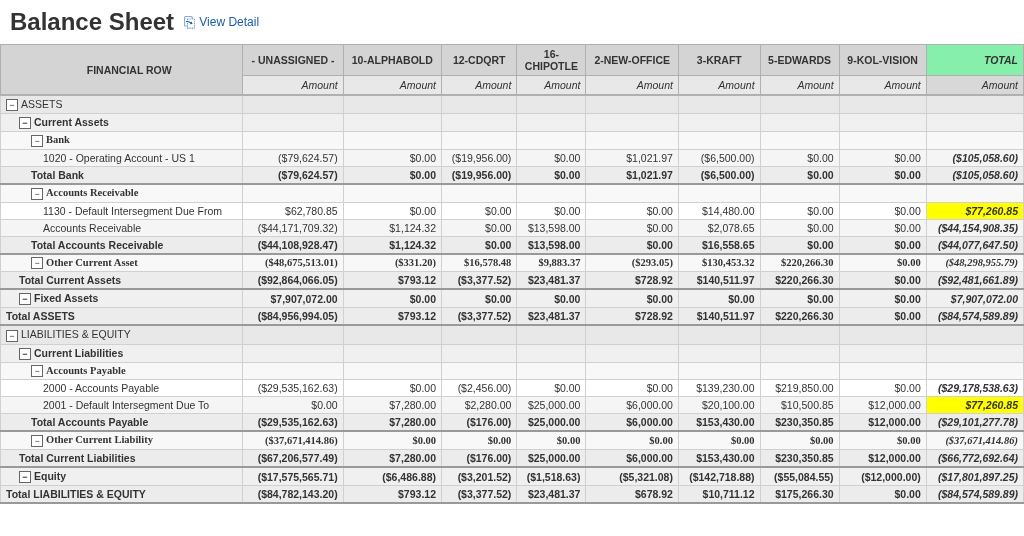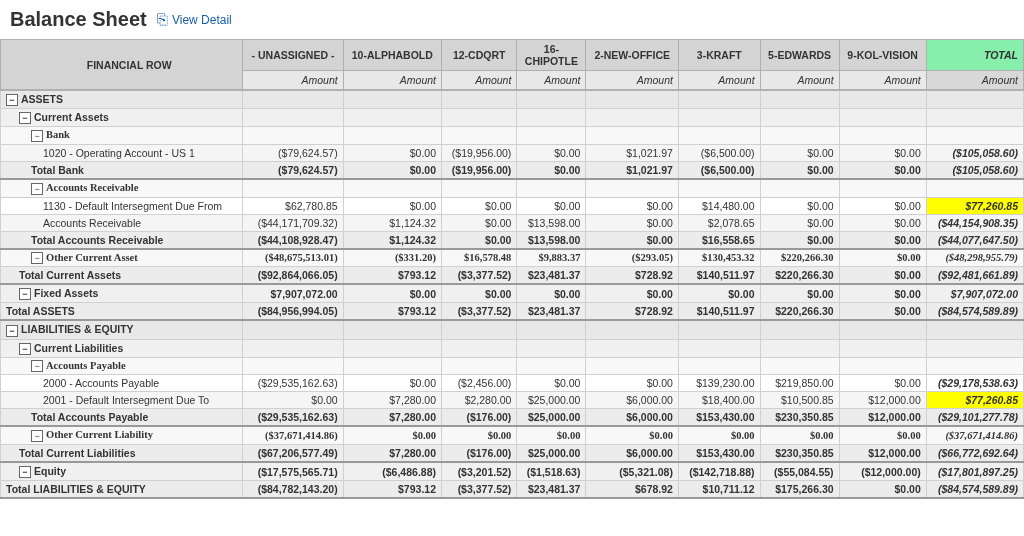--- a/index.html
+++ b/index.html
@@ -1,19 +1,19 @@
 <!DOCTYPE html>
 <html><head>
   <meta charset="utf-8">
   <style>
     * { box-sizing: border-box; margin: 0; padding: 0; }
     body { font-family: Arial, sans-serif; font-size: 11px; background: #fff; color: #333; }
     
     .header { display: flex; align-items: center; padding: 8px 10px; background: #fff; }
-    .header h1 { font-size: 20px; font-weight: bold; color: #333; margin-right: 10px; }
+    .header h1 { font-size: 24px; font-weight: bold; color: #333; margin-right: 10px; }
     .view-detail { display: flex; align-items: center; color: #1a5fa8; text-decoration: none; font-size: 12px; cursor: pointer; }
     .view-detail-icon { margin-right: 4px; font-size: 14px; }
     
     .table-container { overflow-x: auto; }
     
     table { width: 100%; border-collapse: collapse; font-size: 10.5px; }
     
     thead th {
       background: #d4d4d4;
       border: 1px solid #b0b0b0;
@@ -58,21 +58,21 @@
     }
     tbody td.col-label {
       text-align: left;
       background: #fff;
     }
     tbody tr:nth-child(even) td { background: #f5f5f5; }
     tbody tr:nth-child(even) td.col-label { background: #f5f5f5; }
     
     .section-header td {
       background: #e8e8e8 !important;
-      font-weight: bold;
+      font-weight: normal;
       border-top: 2px solid #b0b0b0;
     }
     .sub-section td {
       background: #f0f0f0 !important;
       font-weight: bold;
     }
     .sub-sub-section td {
       background: #f8f8f8 !important;
       font-weight: bold;
       font-family: Liberation Serif, serif;
@@ -339,21 +339,21 @@
           <td>$0.00</td>
           <td style="font-style: italic; font-weight: bold;">($29,178,538.63)</td>
         </tr>
         <tr>
           <td class="col-label indent-3"><span>2001 - Default Intersegment Due To</span></td>
           <td>$0.00</td>
           <td>$7,280.00</td>
           <td>$2,280.00</td>
           <td>$25,000.00</td>
           <td>$6,000.00</td>
-          <td>$18,400.00</td>
+          <td>$20,100.00</td>
           <td>$10,500.85</td>
           <td>$12,000.00</td>
           <td class="highlight-yellow" style="font-style: italic; font-weight: bold;">$77,260.85</td>
         </tr>
         <tr class="total-row">
           <td class="col-label indent-2"><span>Total Accounts Payable</span></td>
           <td>($29,535,162.63)</td>
           <td>$7,280.00</td>
           <td>($176.00)</td>
           <td>$25,000.00</td>

